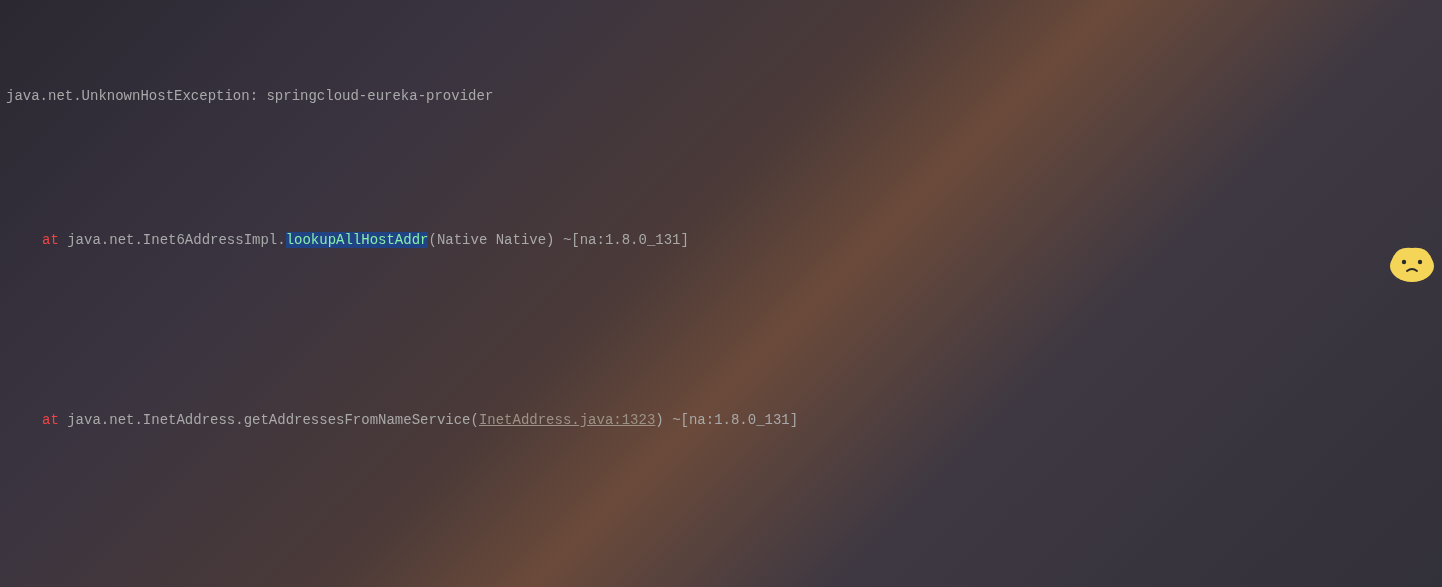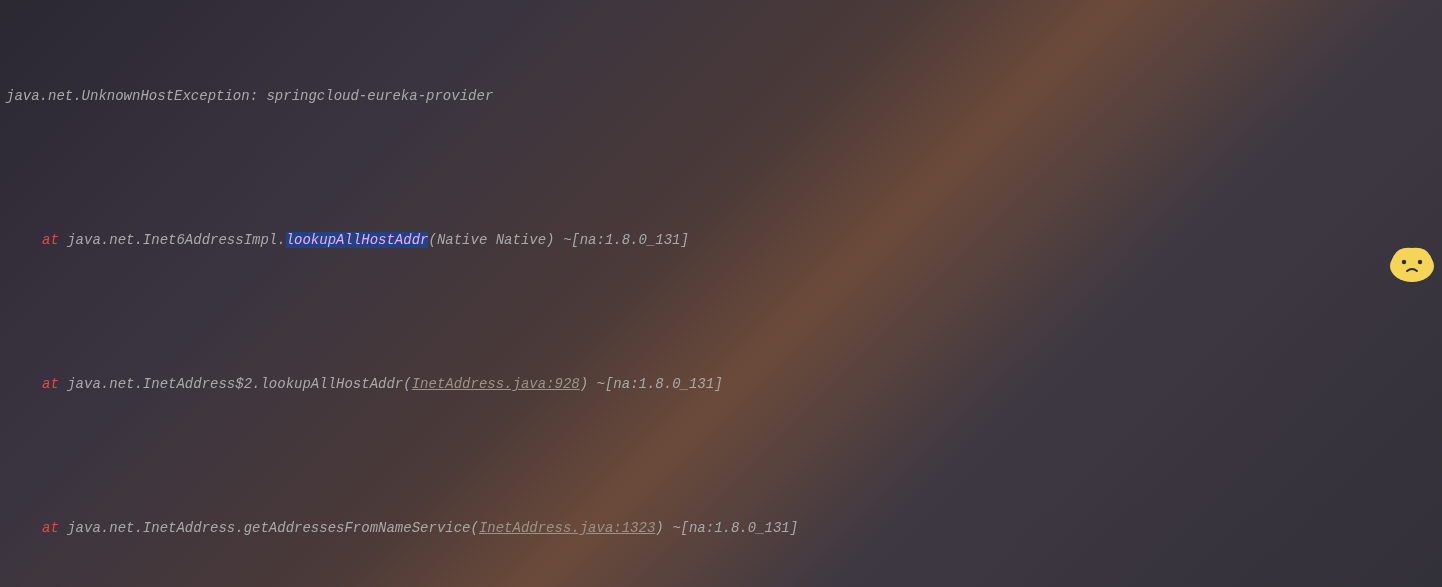--- a/index.html
+++ b/index.html
@@ -11,50 +11,49 @@
     font-size: 14px;
     color: #a9a9a9;
     overflow: hidden;
     position: relative;
     line-height: 36px;
   }
   .trace {
     padding: 6px 0 0 6px;
     white-space: pre;
   }
-  .line { display: block; font-style: italic; }
+  .line { display: block; }
   .indent { padding-left: 36px; }
   .at { color: #ef4444; }
   .link {
     color: #9d9287;
     text-decoration: underline;
     cursor: pointer;
   }
   .sel {
     background: #214283;
-    color: #f0abfc;
+    color: #86efac;
   }
   .avatar {
     position: absolute;
     right: 6px;
     top: 242px;
     width: 48px;
     height: 40px;
   }
   .avatar svg { display: block; }
 </style>
 </head>
 <body>
 
 <div class="trace">
   <span class="line">java.net.UnknownHostException: springcloud-eureka-provider</span>
 
   <span class="line indent"><span class="at">at </span><span>java.net.Inet6AddressImpl.</span><span class="sel">lookupAllHostAddr</span><span>(Native Native) ~[na:1.8.0_131]</span></span>
 
-  <span class="line indent"><span class="at">at </span><span>java.net.InetAddress$2.lookupAllHostAddr(</span><span class="link">InetAddress.java:928</span><span>) ~[na:1.8.0_131]</span></span>
 
   <span class="line indent"><span class="at">at </span><span>java.net.InetAddress.getAddressesFromNameService(</span><span class="link">InetAddress.java:1323</span><span>) ~[na:1.8.0_131]</span></span>
 
   
 
   
 
   
 
   

